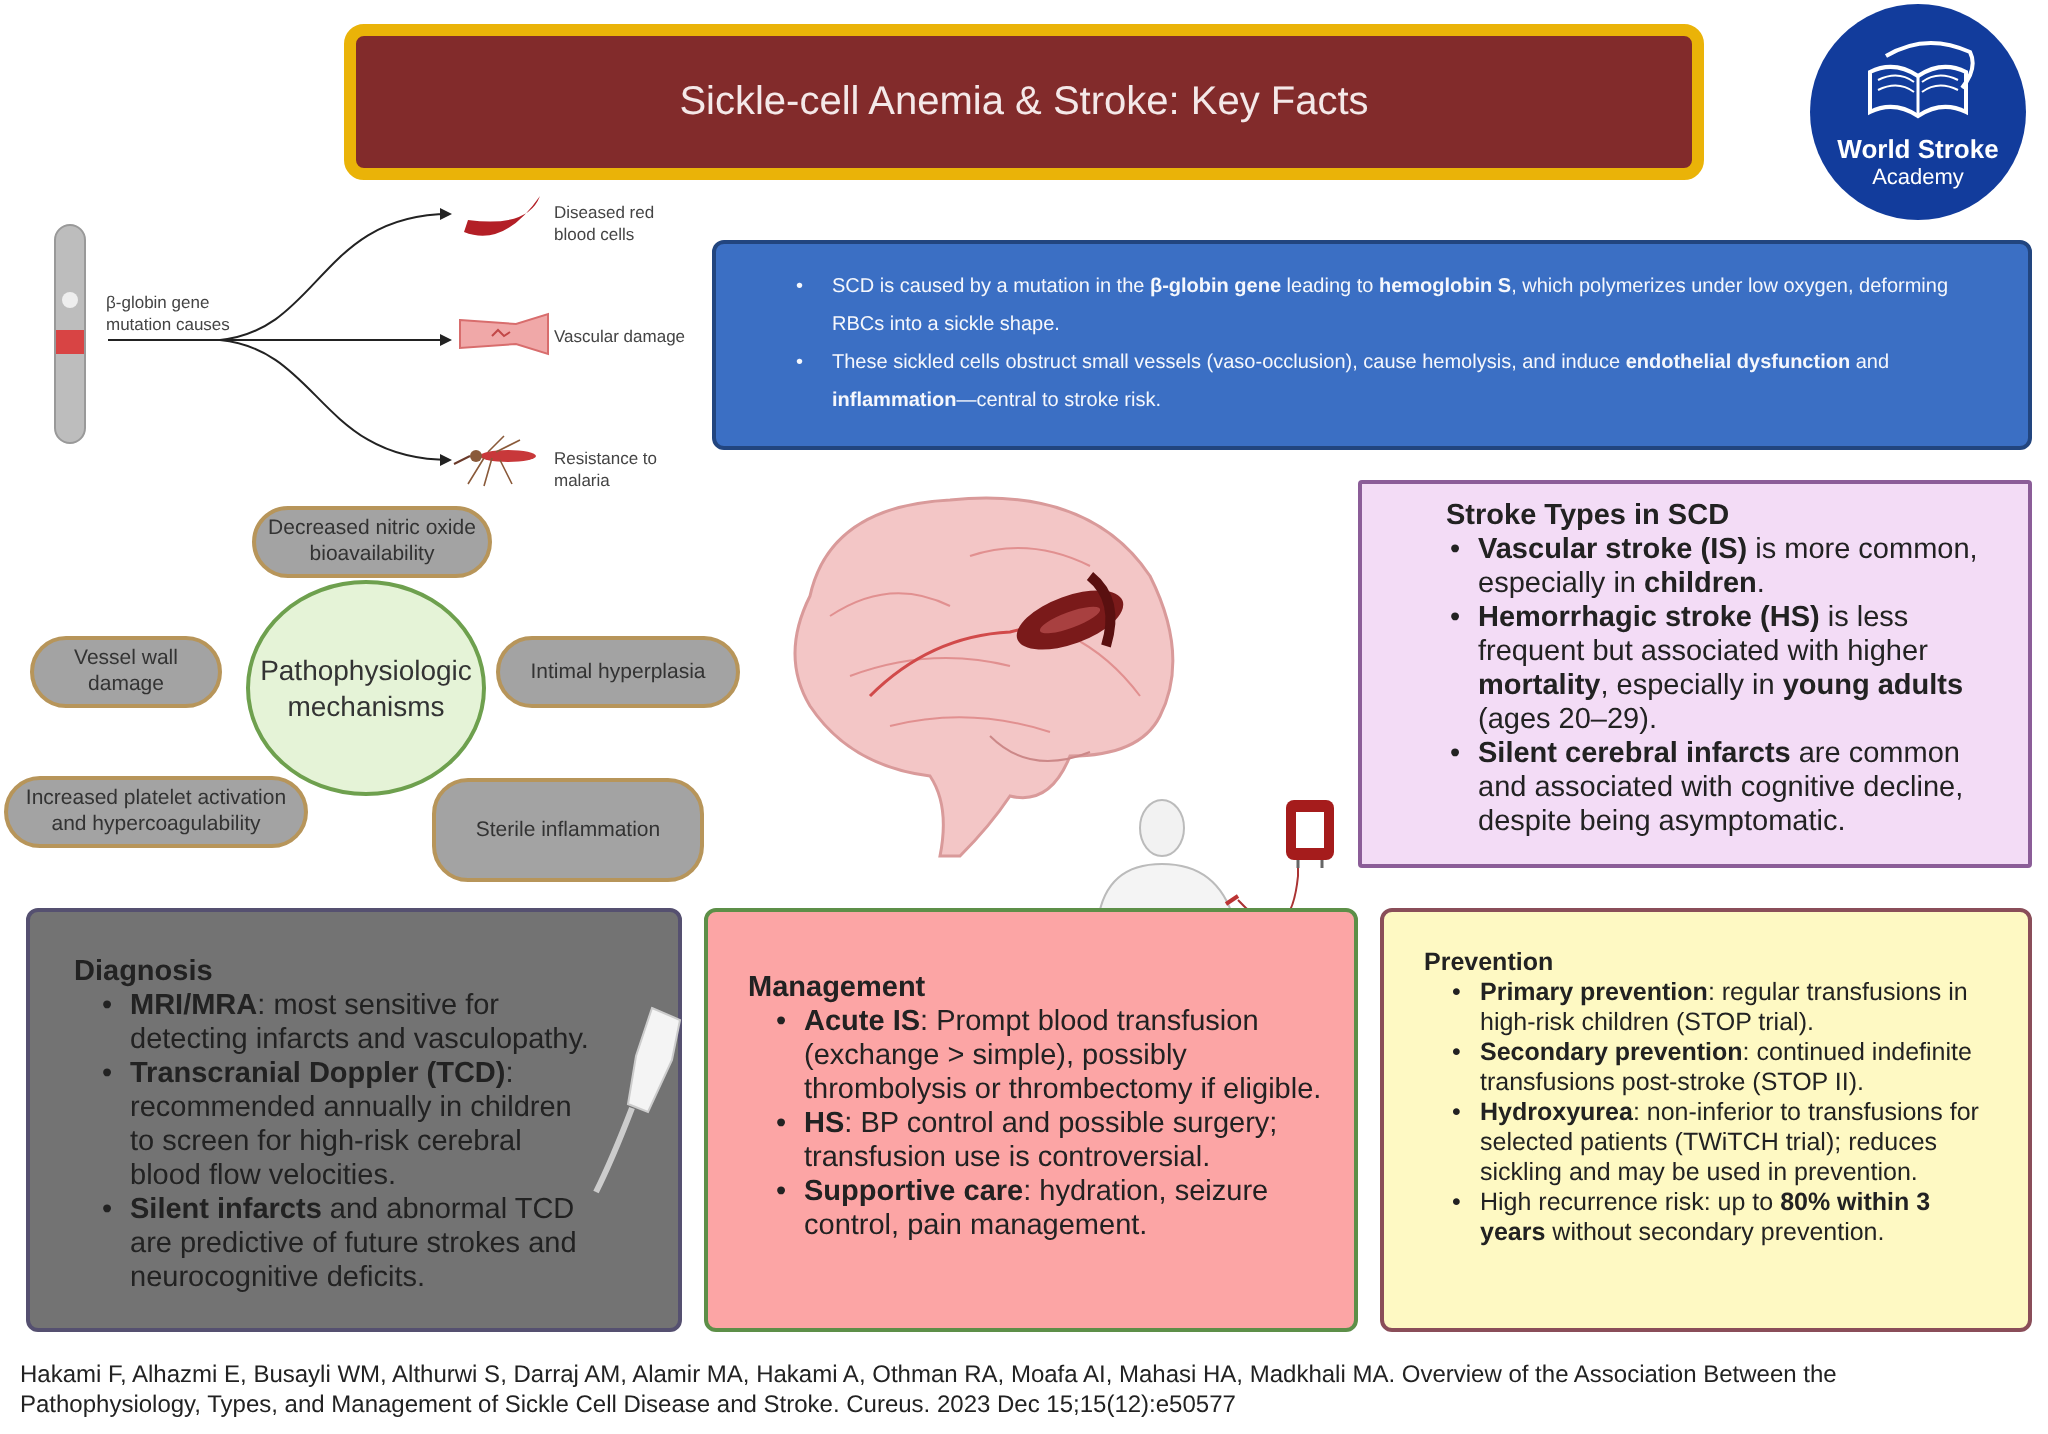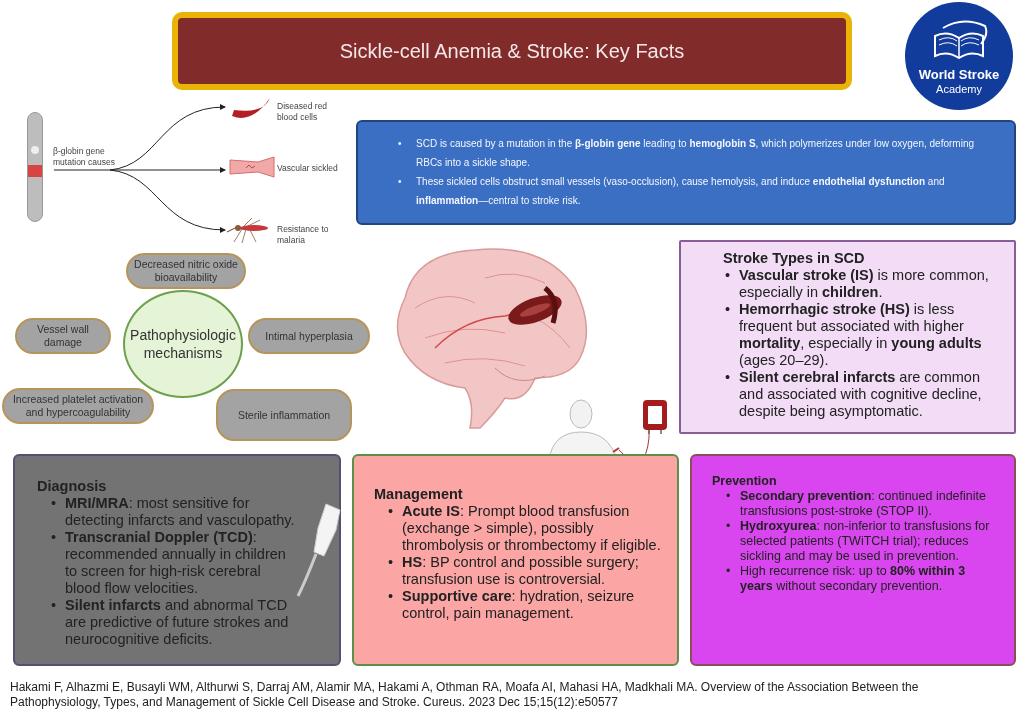--- a/index.html
+++ b/index.html
@@ -29,21 +29,21 @@
   #mech-circle { left: 123px; top: 290px; width: 120px; height: 108px; border-radius: 50%; background: #e5f3d7; border: 2px solid #6ea04e; display: flex; align-items: center; justify-content: center; text-align: center; font-size: 14px; line-height: 18px; color: #333; }
 
   #stroke-box { left: 679px; top: 240px; width: 337px; height: 194px; background: #f3dcf6; border: 2px solid #8b5d98; border-radius: 2px; padding: 8px 10px 0 42px; font-size: 14.5px; line-height: 17px; color: #222; }
   .box-title { font-weight: bold; }
   .blist { list-style: none; }
   .blist li { position: relative; padding-left: 16px; }
   .blist li::before { content: "•"; position: absolute; left: 2px; }
 
   #diagnosis-box { left: 13px; top: 454px; width: 328px; height: 212px; background: #737373; border: 2px solid #555070; border-radius: 6px; padding: 22px 14px 0 22px; font-size: 14.5px; line-height: 17px; }
   #management-box { left: 352px; top: 454px; width: 327px; height: 212px; background: #fca5a5; border: 2px solid #5d8f48; border-radius: 6px; padding: 30px 12px 0 20px; font-size: 14.5px; line-height: 17px; }
-  #prevention-box { left: 690px; top: 454px; width: 326px; height: 212px; background: #d946ef; border: 2px solid #8a4e59; border-radius: 6px; padding: 18px 18px 0 20px; font-size: 12.5px; line-height: 15px; }
+  #prevention-box { left: 690px; top: 454px; width: 326px; height: 212px; background: #fef9c3; border: 2px solid #8a4e59; border-radius: 6px; padding: 18px 18px 0 20px; font-size: 12.5px; line-height: 15px; }
   .inner-list { margin-left: 12px; }
 
   #citation { left: 10px; top: 680px; width: 1000px; font-size: 12px; line-height: 15px; color: #222; }
 </style>
 </head>
 <body>
 
 <div id="title-bar" class="abs">
   <span>Sickle-cell Anemia &amp; Stroke: Key Facts</span>
 </div>
@@ -78,21 +78,21 @@
 
 <svg class="abs" style="left:230px; top:96px;" width="44" height="26">
   <path d="M2 20 Q22 28 40 2 Q34 18 4 14 Z" fill="#b31f26"></path>
 </svg>
 <div class="abs small-label" style="left:277px; top:101px; width:60px;">Diseased red blood cells</div>
 
 <svg class="abs" style="left:228px; top:156px;" width="48" height="22">
   <path d="M2 4 L30 6 L46 1 L46 21 L30 16 L2 18 Z" fill="#f0a8a8" stroke="#d86d6d" stroke-width="1"></path>
   <path d="M18 12 l3 -3 l3 3 l3 -2" stroke="#c24848" fill="none" stroke-width="1"></path>
 </svg>
-<div class="abs small-label" style="left:277px; top:163px; width:70px;">Vascular sickled</div>
+<div class="abs small-label" style="left:277px; top:163px; width:70px;">Vascular damage</div>
 
 <svg class="abs" style="left:226px; top:216px;" width="48" height="28">
   <ellipse cx="28" cy="12" rx="14" ry="3" fill="#c8383a"></ellipse>
   <circle cx="12" cy="12" r="3" fill="#8a5a3a"></circle>
   <line x1="9" y1="12" x2="1" y2="16" stroke="#6a3a2a" stroke-width="1"></line>
   <path d="M16 13 L8 26 M20 13 L16 27 M24 14 L30 26 M18 10 L26 2 M22 10 L34 4" stroke="#8a5a3a" stroke-width="0.8" fill="none"></path>
 </svg>
 <div class="abs small-label" style="left:277px; top:224px; width:60px;">Resistance to malaria</div>
 
 <div id="intro-box" class="abs">
@@ -160,19 +160,20 @@
   <ul class="blist inner-list">
       <li><b>Acute IS</b><span>: Prompt blood transfusion (exchange &gt; simple), possibly thrombolysis or thrombectomy if eligible.</span></li>
       <li><b>HS</b><span>: BP control and possible surgery; transfusion use is controversial.</span></li>
       <li><b>Supportive care</b><span>: hydration, seizure control, pain management.</span></li>
     </ul>
 </div>
 
 <div id="prevention-box" class="abs">
   <div class="box-title">Prevention</div>
   <ul class="blist inner-list">
+      <li><b>Primary prevention</b><span>: regular transfusions in high-risk children (STOP trial).</span></li>
       <li><b>Secondary prevention</b><span>: continued indefinite transfusions post-stroke (STOP II).</span></li>
       <li><b>Hydroxyurea</b><span>: non-inferior to transfusions for selected patients (TWiTCH trial); reduces sickling and may be used in prevention.</span></li>
       <li><span>High recurrence risk: up to </span><b>80% within 3 years</b><span> without secondary prevention.</span></li>
     </ul>
 </div>
 
 <div id="citation" class="abs">Hakami F, Alhazmi E, Busayli WM, Althurwi S, Darraj AM, Alamir MA, Hakami A, Othman RA, Moafa AI, Mahasi HA, Madkhali MA. Overview of the Association Between the Pathophysiology, Types, and Management of Sickle Cell Disease and Stroke. Cureus. 2023 Dec 15;15(12):e50577</div>
 
 </body></html>

